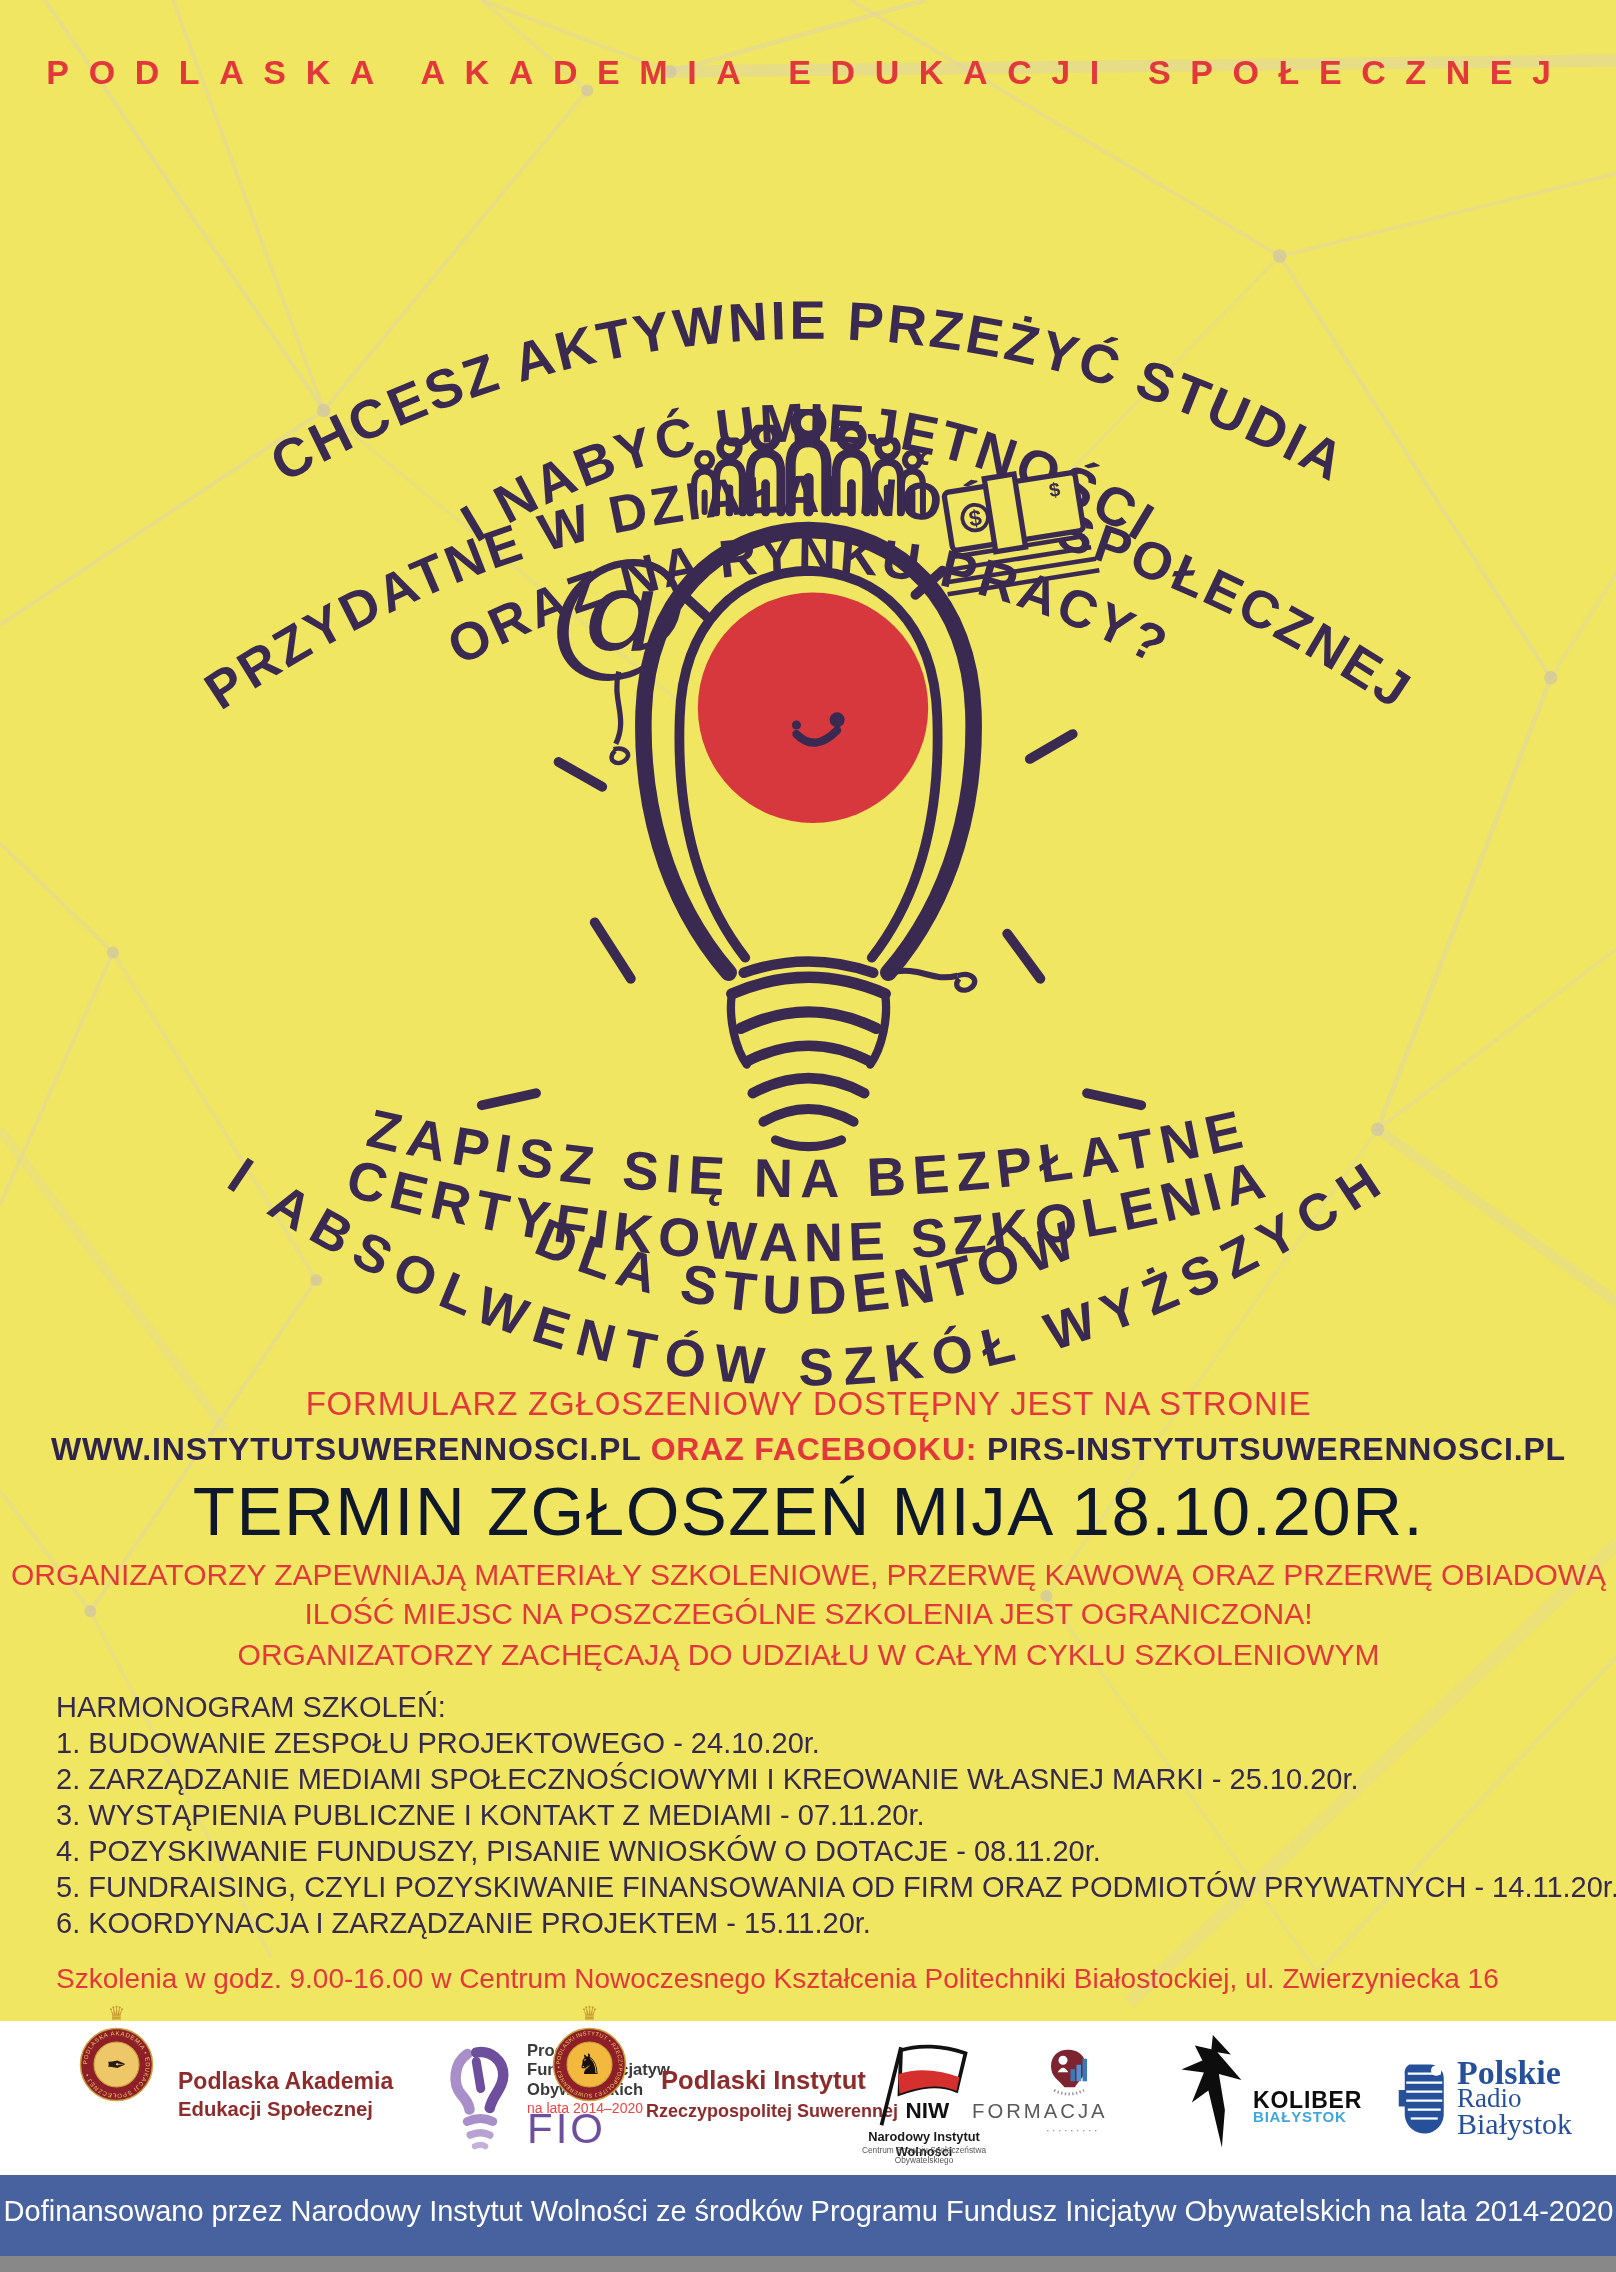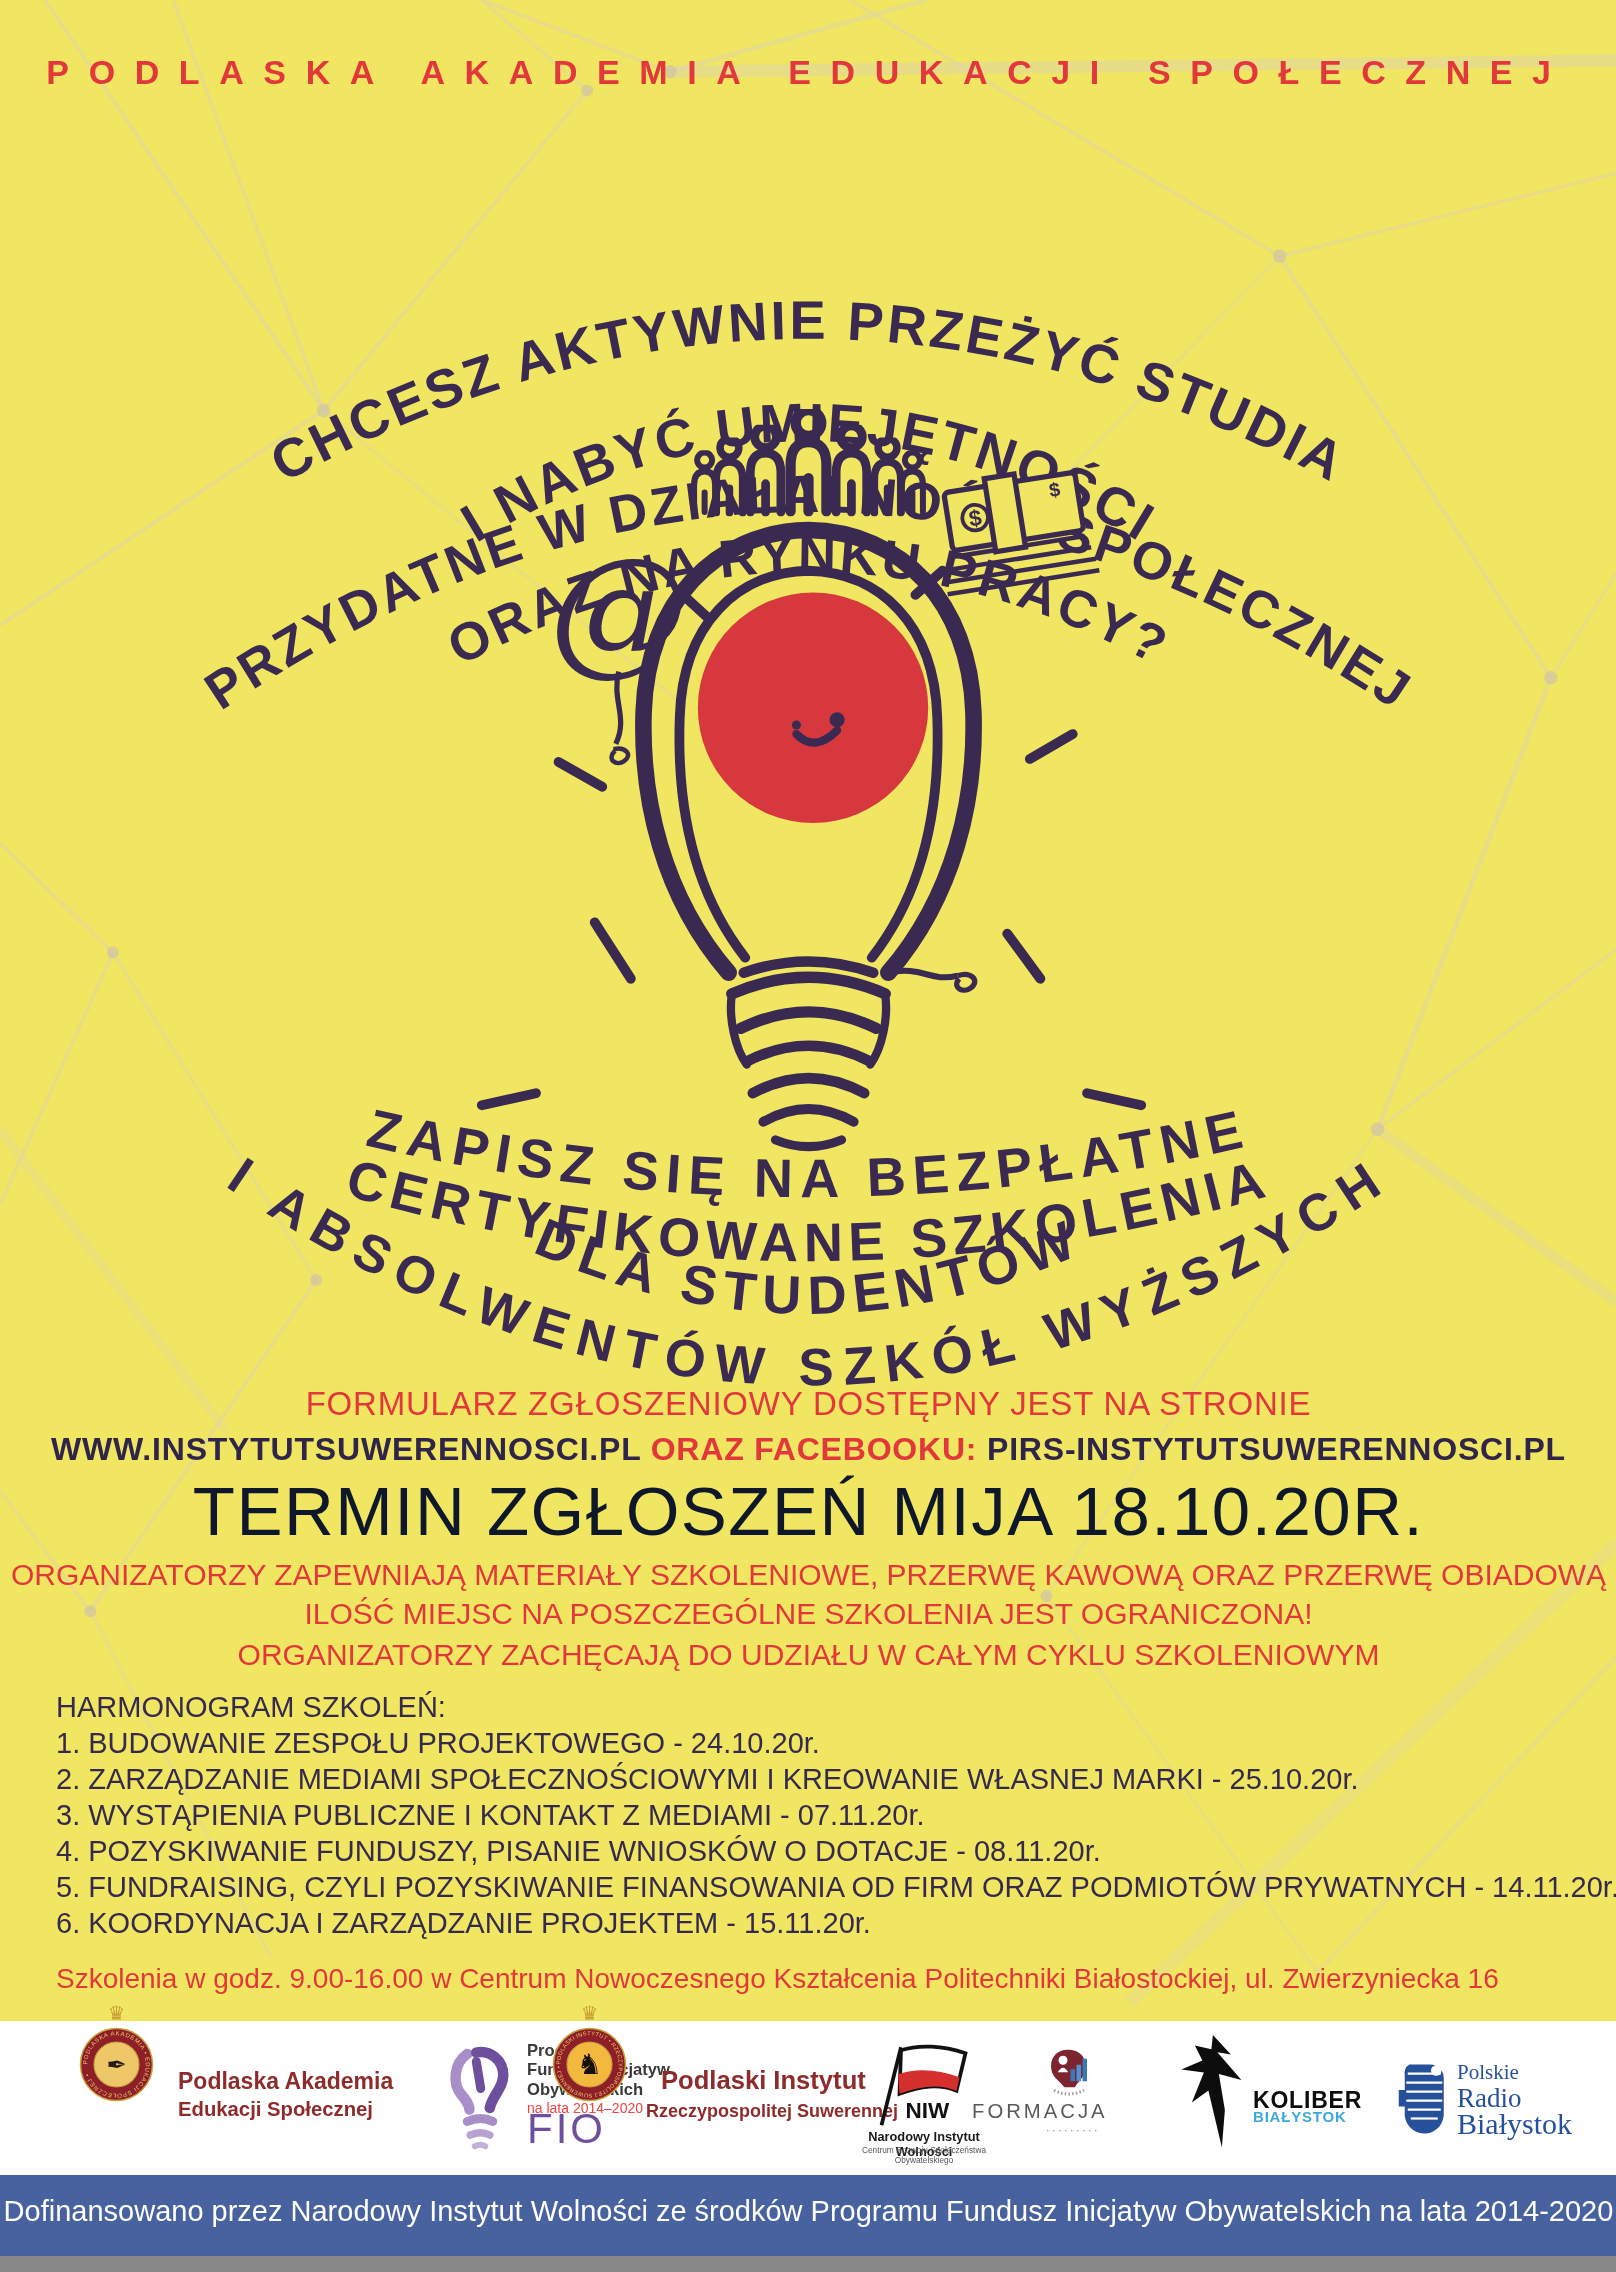--- a/index.html
+++ b/index.html
@@ -40,21 +40,21 @@
   .fio-bold{font-size:16.6px;font-weight:bold;color:#3a3a3a;}
   .fio-gray{font-size:14px;color:#ef4444;}
   .fio-word{font-size:42px;color:#6d4f9e;letter-spacing:3px;line-height:45px;}
   .niw-cap1{font-size:12.8px;font-weight:bold;color:#1a1a1a;text-align:center;}
   .niw-cap2{font-size:8.3px;color:#555;text-align:center;}
   .formacja-word{font-size:20.3px;color:#5a5a5a;letter-spacing:3px;}
   .formacja-dots{font-size:13.5px;color:#999;letter-spacing:1.5px;line-height:7.5px;text-align:center;}
   .koliber-a{font-size:23px;font-weight:bold;color:#0d0d0d;letter-spacing:0.8px;}
   .koliber-b{font-size:15px;font-weight:bold;color:#3ea7dc;letter-spacing:0.8px;}
   .radio-text{font-family:"Liberation Serif",serif;color:#27509b;line-height:25.6px;}
-  .radio-text .r1{font-size:21px;}
+  .radio-text .r1{font-size:34px;font-weight:bold;}
   .radio-text .r2{font-size:27px;}
   .radio-text .r3{font-size:30px;}
   
   .footer-bar{left:0;top:2175px;width:1617px;height:97px;background:#47629f;}
   .footer-text{left:0;top:2195px;width:1617px;text-align:center;color:#ffffff;font-size:29px;}
 </style>
 </head>
 <body>
 
 <div id="poster">

